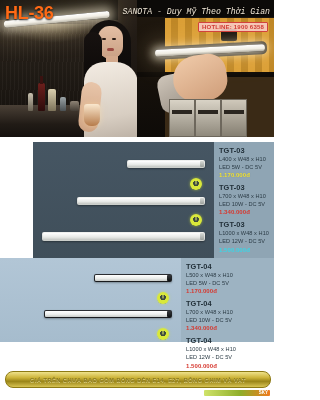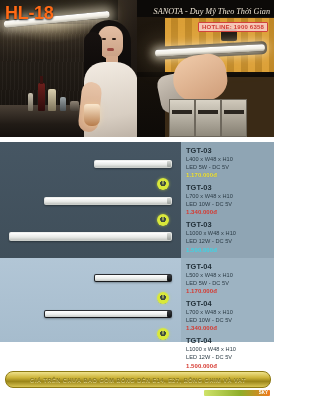--- a/index.html
+++ b/index.html
@@ -87,37 +87,37 @@
   .r-box.x1{left:32px;} .r-box.x2{left:58px;} .r-box.x3{left:84px;background:linear-gradient(180deg,#cfc8ba,#857f72);}
   .r-box-lbl{position:absolute;left:2px;top:10px;width:20px;height:4px;background:#2b2620;}
 
   .brand-code{
     position:absolute;left:5px;top:3px;z-index:9;
     font-weight:bold;font-size:18px;letter-spacing:-.3px;color:#ff6a16;
     text-shadow:0 1px 2px rgba(0,0,0,.85);
   }
   .slogan{
     position:absolute;right:4px;top:7px;z-index:9;
-    font-family:Liberation Serif, serif;font-style:italic;
+    font-family:Liberation Mono, monospace;font-style:italic;
     font-size:8.2px;color:#efe6d6;white-space:nowrap;
     text-shadow:0 1px 2px rgba(0,0,0,.9);
   }
   .hotline{
     position:absolute;right:6px;top:22px;z-index:9;
     border:1px solid #d2423c;background:rgba(250,205,200,.88);
     padding:1px 3px;border-radius:1px;
     font-size:6px;font-weight:bold;color:#cf3b34;letter-spacing:.2px;white-space:nowrap;
   }
 
   
   .divider{position:absolute;left:0;top:137px;width:274px;height:5px;background:#ffffff;}
 
   
   .block{position:absolute;left:0;width:274px;display:flex;}
-  .block-03{top:142px;height:140px;}
+  .block-03{top:142px;height:140px;margin-left:33px;}
   .block-04{top:258px;height:84px;}
 
   .showcase{position:relative;flex:0 0 181px;height:100%;overflow:hidden;}
   .sc-03{background:linear-gradient(180deg,#465663,#3e4d58);}
   .sc-04{background:linear-gradient(180deg,#b2c6d6,#a6bccd);}
 
   .specs{flex:1 1 auto;height:100%;position:relative;padding:4px 3px 0 5px;box-sizing:border-box;}
   .sp-03{background:#8fa5b4;}
   .sp-04{background:#9db3c2;}
 
@@ -214,21 +214,21 @@
           <div class="r-box-lbl"></div>
         </div>
       <div class="r-box x2">
           <div class="r-box-lbl"></div>
         </div>
       <div class="r-box x3">
           <div class="r-box-lbl"></div>
         </div>
     </div>
 
-    <div class="brand-code">HL-18</div>
+    <div class="brand-code">HL-36</div>
     <div class="slogan">SANOTA - Duy Mỹ Theo Thời Gian</div>
     <div class="hotline">HOTLINE: 1900 6358</div>
   </div>
 
   <div class="divider"></div>
 
   <div class="block block-03">
     <div class="showcase sc-03">
       <div class="bar b-s" style="top:18px;">
         <div class="tube"></div>

